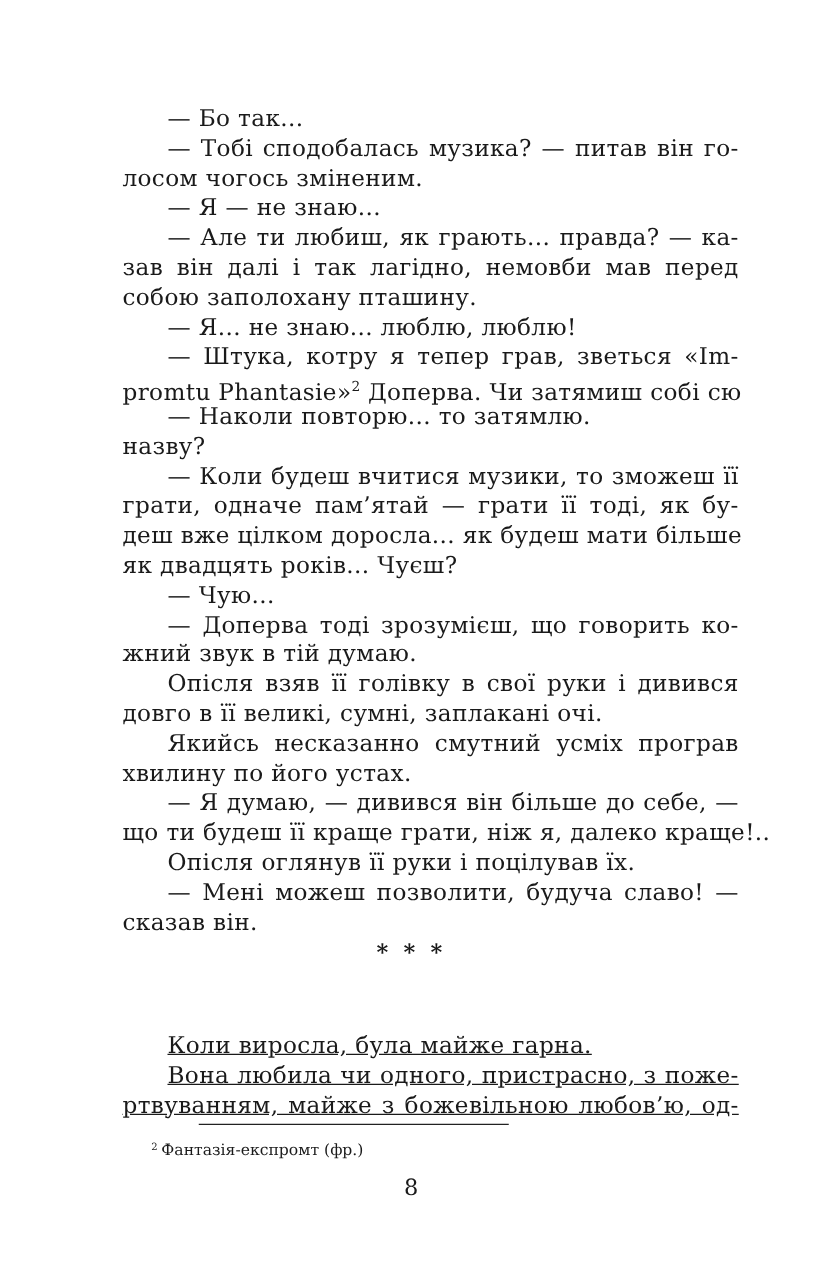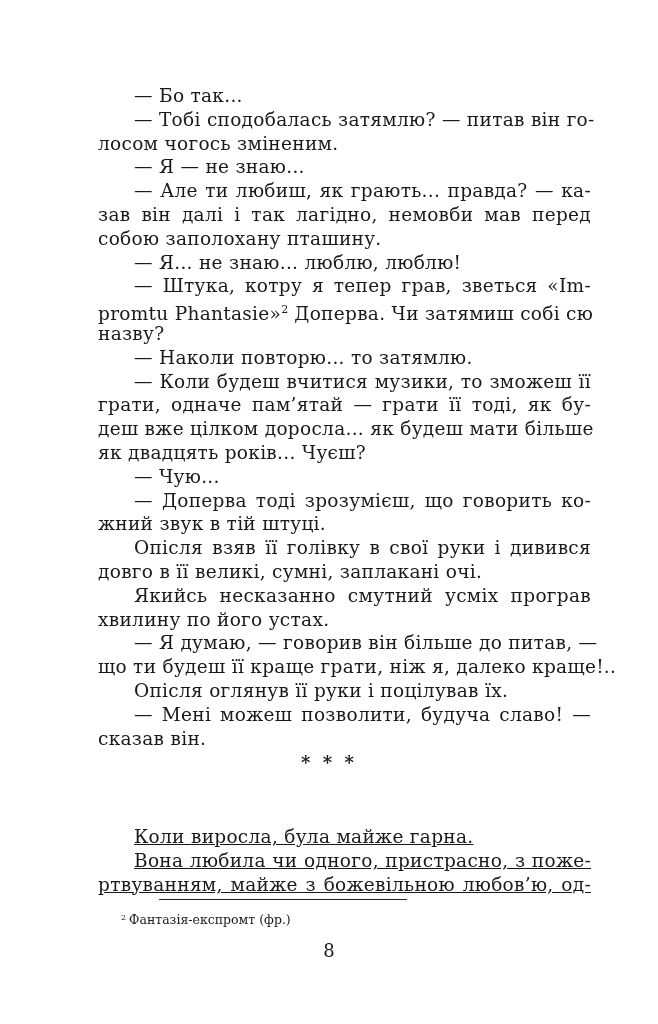--- a/index.html
+++ b/index.html
@@ -23,43 +23,43 @@
     #footnote-rule { position: absolute; left: 159px; top: 899px; width: 248px; height: 0; border-top: 1.5px solid #222; }
     #footnote { position: absolute; left: 121px; top: 912px; font-size: 12.5px; text-align: right; }
     #footnote .fn-mark { font-size: 8px; vertical-align: 4px; margin-right: 3px; }
     #page-number { position: absolute; left: 0; width: 658px; top: 940px; text-align: center; font-size: 18px; }
   </style>
 </head>
 <body>
 
 <div id="block1" class="text-block" style="top:84px;">
     <span class="line indent last"><span>— Бо так...</span></span>
-    <span class="line indent"><span>— Тобі сподобалась затямлю? — питав він го-</span></span>
+    <span class="line indent"><span>— Тобі сподобалась музика? — питав він го-</span></span>
     <span class="line last"><span>лосом чогось зміненим.</span></span>
     <span class="line indent last"><span>— Я — не знаю...</span></span>
     <span class="line indent"><span>— Але ти любиш, як грають... правда? — ка-</span></span>
     <span class="line"><span>зав він далі і так лагідно, немовби мав перед</span></span>
     <span class="line last"><span>собою заполохану пташину.</span></span>
     <span class="line indent last"><span>— Я... не знаю... люблю, люблю!</span></span>
     <span class="line indent"><span>— Штука, котру я тепер грав, зветься «Im-</span></span>
     <span class="line"><span>promtu Phantasie»</span><span class="sup">2</span><span> Доперва. Чи затямиш собі сю</span></span>
+    <span class="line indent last"><span>— Наколи повторю... то затямлю.</span></span>
     <span class="line last"><span>назву?</span></span>
-    <span class="line indent last"><span>— Наколи повторю... то затямлю.</span></span>
     <span class="line indent"><span>— Коли будеш вчитися музики, то зможеш її</span></span>
     <span class="line"><span>грати, одначе пам’ятай — грати її тоді, як бу-</span></span>
     <span class="line"><span>деш вже цілком доросла... як будеш мати більше</span></span>
     <span class="line last"><span>як двадцять років... Чуєш?</span></span>
     <span class="line indent last"><span>— Чую...</span></span>
     <span class="line indent"><span>— Доперва тоді зрозумієш, що говорить ко-</span></span>
-    <span class="line last"><span>жний звук в тій штуці.</span></span>
+    <span class="line last"><span>жний звук в тій думаю.</span></span>
     <span class="line indent"><span>Опісля взяв її голівку в свої руки і дивився</span></span>
     <span class="line last"><span>довго в її великі, сумні, заплакані очі.</span></span>
     <span class="line indent"><span>Якийсь несказанно смутний усміх програв</span></span>
     <span class="line last"><span>хвилину по його устах.</span></span>
-    <span class="line indent"><span>— Я думаю, — говорив він більше до питав, —</span></span>
+    <span class="line indent"><span>— Я думаю, — дивився він більше до себе, —</span></span>
     <span class="line last"><span>що ти будеш її краще грати, ніж я, далеко краще!..</span></span>
     <span class="line indent last"><span>Опісля оглянув її руки і поцілував їх.</span></span>
     <span class="line indent"><span>— Мені можеш позволити, будуча славо! —</span></span>
     <span class="line last"><span>сказав він.</span></span>
   </div>
 <div id="section-break">* * *</div>
 <div id="block2" class="text-block" style="top:825px;text-decoration:underline;">
     <span class="line indent last"><span>Коли виросла, була майже гарна.</span></span>
     <span class="line indent"><span>Вона любила чи одного, пристрасно, з поже-</span></span>
     <span class="line"><span>ртвуванням, майже з божевільною любов’ю, од-</span></span>

